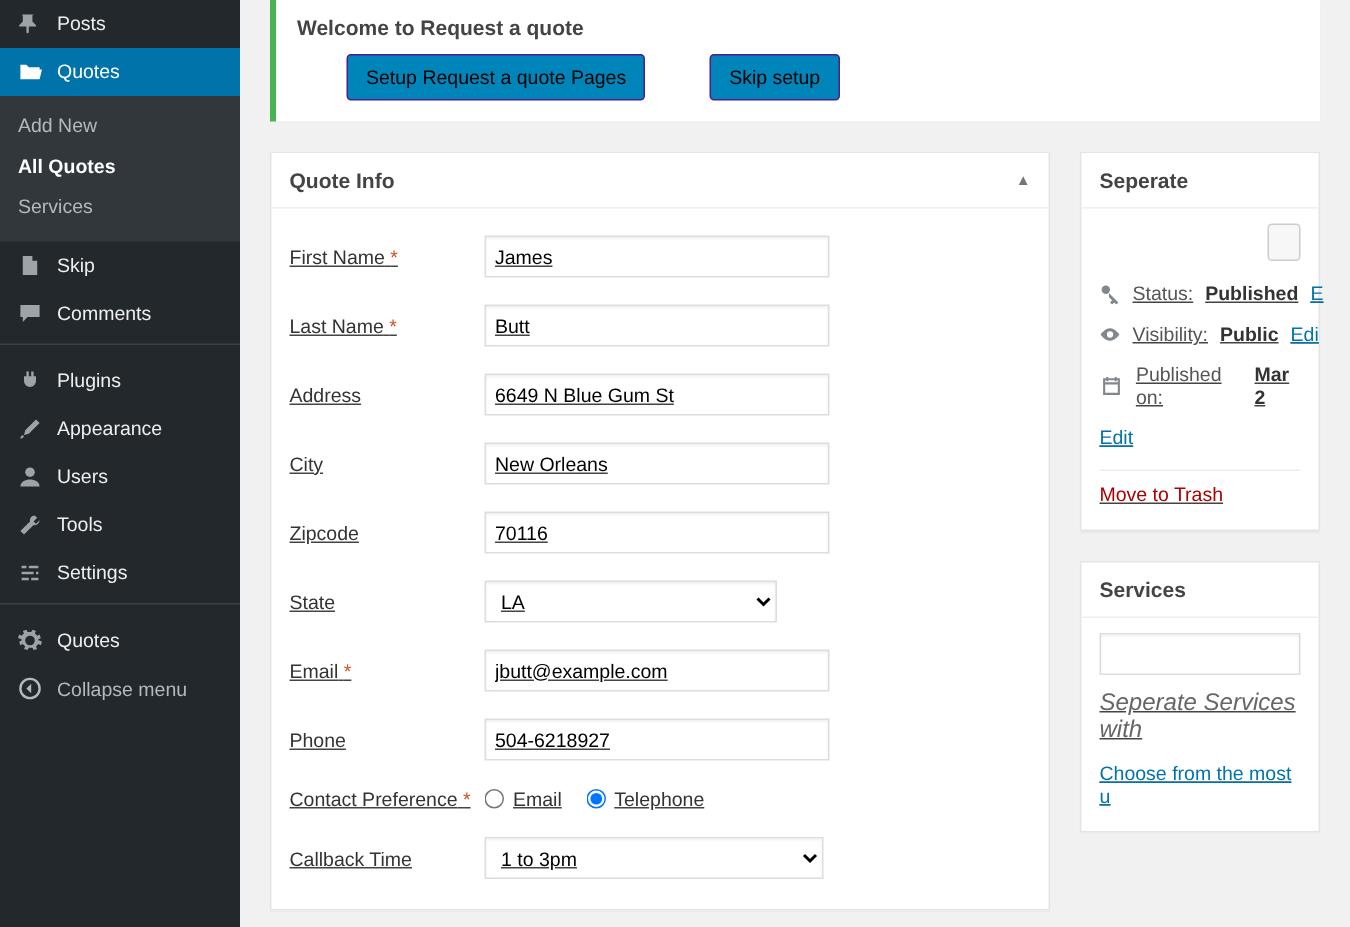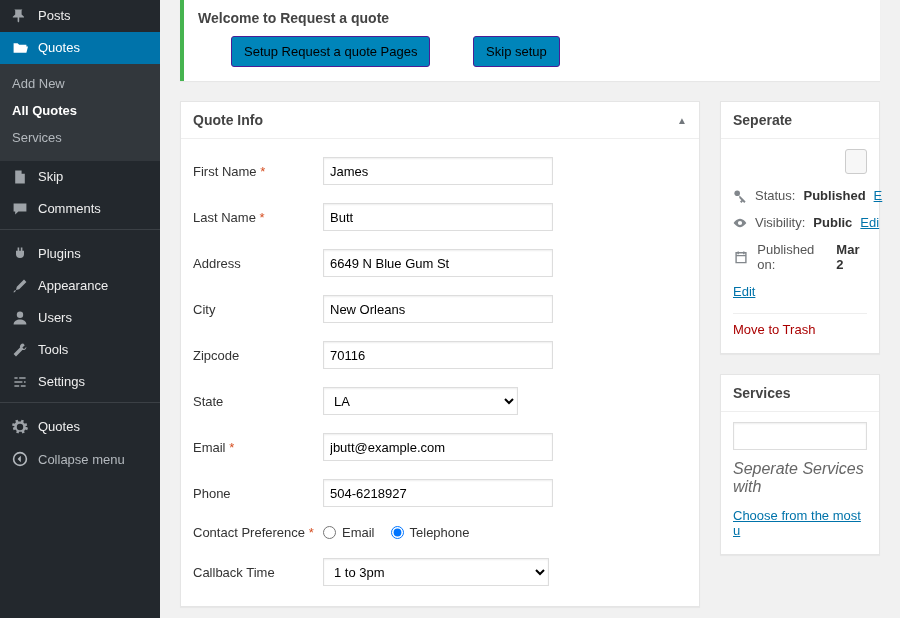--- a/index.html
+++ b/index.html
@@ -83,21 +83,21 @@
 .postbox h2 {
   font-size: 14px;
   font-weight: 700;
   padding: 10px 12px;
   border-bottom: 1px solid #eee;
   display: flex;
   justify-content: space-between;
   align-items: center;
 }
 .toggle-tri { color: #72777c; font-size: 10px; }
-.postbox .inside { padding: 10px 12px 16px; }
+.postbox .inside { padding: 10px 12px 16px; text-decoration: underline; }
 .form-row { display: flex; align-items: center; margin: 8px 0 18px; }
 .form-row label { width: 130px; color: #333; }
 .req { color: #d54e21; }
 .form-row input[type=text], .form-row select {
   width: 230px;
   height: 28px;
   padding: 3px 6px;
   border: 1px solid #ddd;
   box-shadow: inset 0 1px 2px rgba(0,0,0,.07);
   background: #fff;

